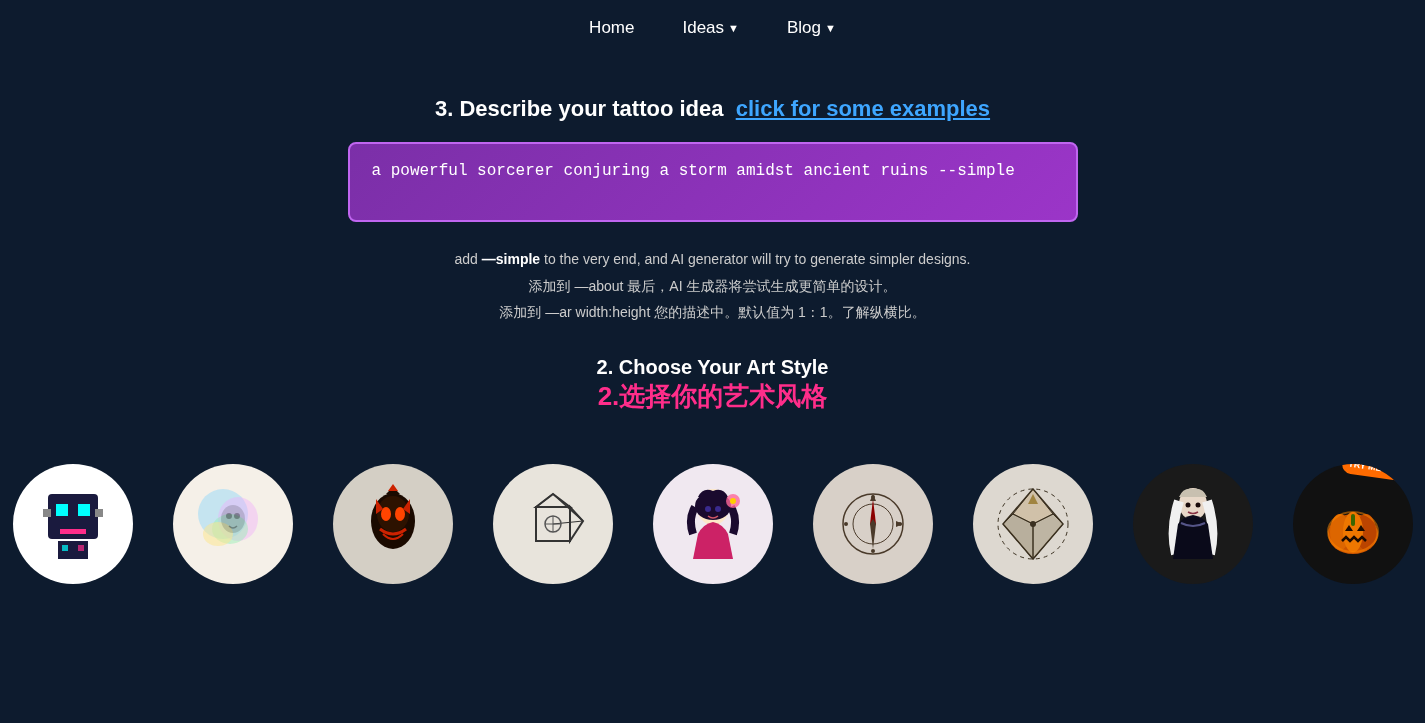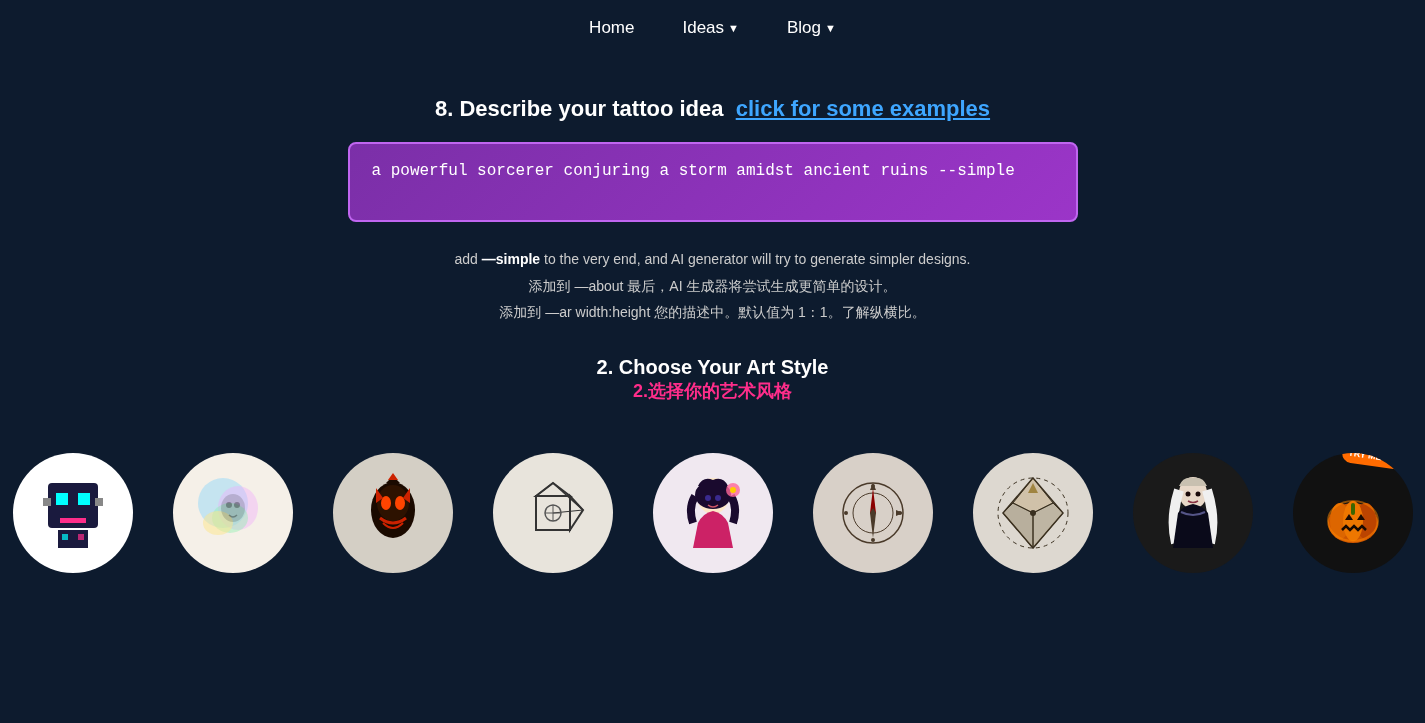--- a/index.html
+++ b/index.html
@@ -111,21 +111,21 @@
     }
 
     .section-heading .en {
       font-size: 20px;
       font-weight: 800;
       color: #ffffff;
       display: block;
     }
 
     .section-heading .zh {
-      font-size: 18px;
+      font-size: 26px;
       font-weight: 700;
       color: #ff2d8a;
       display: block;
     }
 
     
     .style-grid {
       display: flex;
       justify-content: center;
       align-items: flex-start;
@@ -216,21 +216,21 @@
   </a>
   <a class="nav-link">
     <span>Blog</span>
     <span class="nav-arrow">▼</span>
   </a>
 </nav>
 
 <section class="hero">
 
   <p class="hero-subtitle">
-    <span>8. Describe your tattoo idea</span>
+    <span>3. Describe your tattoo idea</span>
     &nbsp;<a href="#">click for some examples</a>
   </p>
 
   <div class="input-wrapper">
     <textarea class="tattoo-input" placeholder="a powerful sorcerer conjuring a storm amidst ancient ruins --simple" style="">a powerful sorcerer conjuring a storm amidst ancient ruins --simple</textarea>
   </div>
 
   <div class="hints">
     <div>
       add <strong>—simple</strong> to the very end, and AI generator will try to generate simpler designs.

